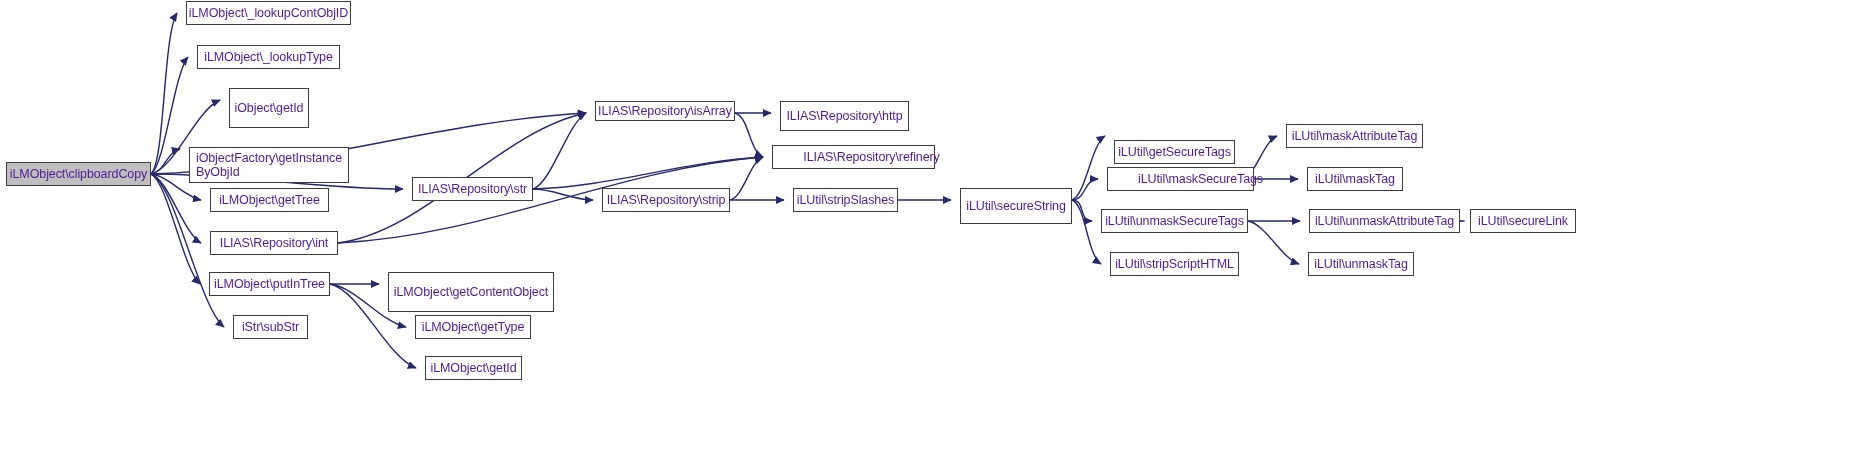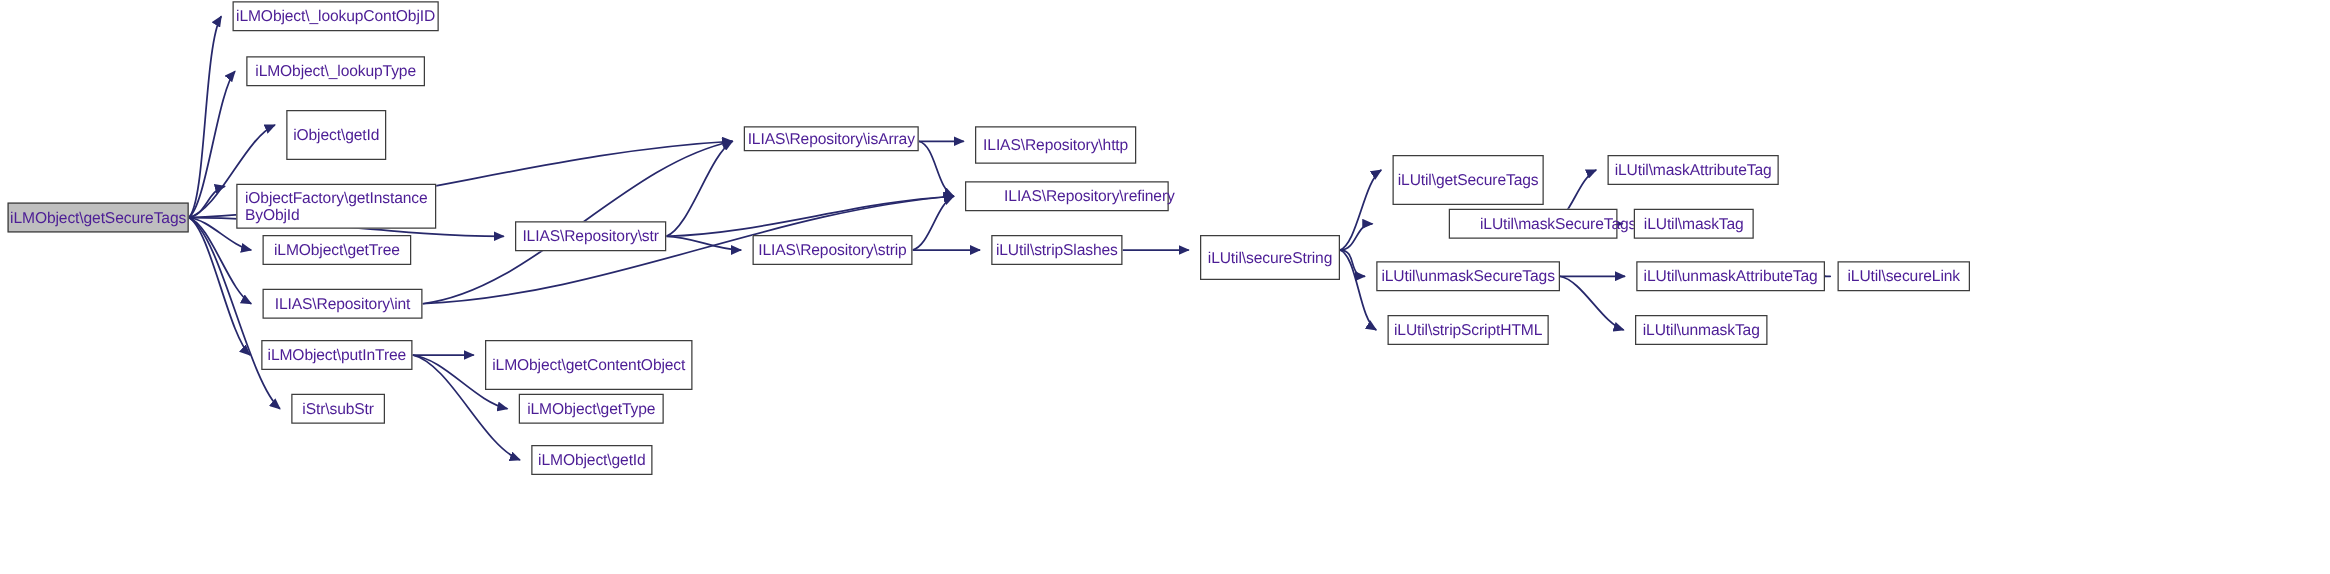--- a/index.html
+++ b/index.html
@@ -80,42 +80,42 @@
         <path d="M1072,200 C1086,200 1078,221 1092,221" fill="none" stroke="#27286b" stroke-width="1.4" marker-end="url(#arrow)"></path>
         <path d="M1072,200 C1086,205.12 1087,255.04 1101,264" fill="none" stroke="#27286b" stroke-width="1.4" marker-end="url(#arrow)"></path>
         <path d="M1242,179 C1256,175.56 1263,142.02 1277,136" fill="none" stroke="#27286b" stroke-width="1.4" marker-end="url(#arrow)"></path>
         <path d="M1242,179 C1261.6,179 1278.4,179 1298,179" fill="none" stroke="#27286b" stroke-width="1.4" marker-end="url(#arrow)"></path>
         <path d="M1248,221 C1266.2,221 1281.8,221 1300,221" fill="none" stroke="#27286b" stroke-width="1.4" marker-end="url(#arrow)"></path>
         <path d="M1248,221 C1265.85,224.44 1281.15,257.98 1299,264" fill="none" stroke="#27286b" stroke-width="1.4" marker-end="url(#arrow)"></path>
         <path d="M1460,221 C1474,221 1447,221 1461,221" fill="none" stroke="#27286b" stroke-width="1.4" marker-end="url(#arrow)"></path>
       </g>
   </svg>
   <div id="nodes">
-      <div class="node root" style="left: 6px; top: 162px; width: 145px; height: 24px; background: rgb(191, 191, 191); border-color: rgb(61, 61, 61);">iLMObject\getSecureTags</div>
+      <div class="node root" style="left: 6px; top: 162px; width: 145px; height: 24px; background: rgb(191, 191, 191); border-color: rgb(61, 61, 61);">iLMObject\clipboardCopy</div>
       <div class="node" style="left: 186px; top: 1px; width: 165px; height: 24px; background: rgb(255, 255, 255); border-color: rgb(61, 61, 61);">iLMObject\_lookupContObjID</div>
       <div class="node" style="left: 197px; top: 45px; width: 143px; height: 24px; background: rgb(255, 255, 255); border-color: rgb(61, 61, 61);">iLMObject\_lookupType</div>
       <div class="node" style="left: 229px; top: 88px; width: 80px; height: 40px; background: rgb(255, 255, 255); border-color: rgb(61, 61, 61);">iObject\getId</div>
       <div class="node" style="left: 189px; top: 131px; width: 160px; height: 36px; background: rgb(255, 255, 255); border-color: rgb(61, 61, 61); margin-top: 16px;">iObjectFactory\getInstance
 ByObjId</div>
       <div class="node" style="left: 210px; top: 188px; width: 119px; height: 24px; background: rgb(255, 255, 255); border-color: rgb(61, 61, 61);">iLMObject\getTree</div>
       <div class="node" style="left: 210px; top: 231px; width: 128px; height: 24px; background: rgb(255, 255, 255); border-color: rgb(61, 61, 61);">ILIAS\Repository\int</div>
       <div class="node" style="left: 209px; top: 272px; width: 121px; height: 24px; background: rgb(255, 255, 255); border-color: rgb(61, 61, 61);">iLMObject\putInTree</div>
       <div class="node" style="left: 233px; top: 315px; width: 75px; height: 24px; background: rgb(255, 255, 255); border-color: rgb(61, 61, 61);">iStr\subStr</div>
       <div class="node" style="left: 412px; top: 177px; width: 121px; height: 24px; background: rgb(255, 255, 255); border-color: rgb(61, 61, 61);">ILIAS\Repository\str</div>
       <div class="node" style="left: 388px; top: 272px; width: 166px; height: 40px; background: rgb(255, 255, 255); border-color: rgb(61, 61, 61);">iLMObject\getContentObject</div>
       <div class="node" style="left: 415px; top: 315px; width: 116px; height: 24px; background: rgb(255, 255, 255); border-color: rgb(61, 61, 61);">iLMObject\getType</div>
       <div class="node" style="left: 425px; top: 356px; width: 97px; height: 24px; background: rgb(255, 255, 255); border-color: rgb(61, 61, 61);">iLMObject\getId</div>
       <div class="node" style="left: 595px; top: 101px; width: 140px; height: 20px; background: rgb(255, 255, 255); border-color: rgb(61, 61, 61);">ILIAS\Repository\isArray</div>
       <div class="node" style="left: 602px; top: 188px; width: 128px; height: 24px; background: rgb(255, 255, 255); border-color: rgb(61, 61, 61);">ILIAS\Repository\strip</div>
       <div class="node" style="left: 780px; top: 101px; width: 129px; height: 30px; background: rgb(255, 255, 255); border-color: rgb(61, 61, 61);">ILIAS\Repository\http</div>
       <div class="node" style="left: 772px; top: 145px; width: 163px; height: 24px; background: rgb(255, 255, 255); border-color: rgb(61, 61, 61); padding-left: 36px;">ILIAS\Repository\refinery</div>
       <div class="node" style="left: 793px; top: 188px; width: 105px; height: 24px; background: rgb(255, 255, 255); border-color: rgb(61, 61, 61);">iLUtil\stripSlashes</div>
       <div class="node" style="left: 960px; top: 188px; width: 112px; height: 36px; background: rgb(255, 255, 255); border-color: rgb(61, 61, 61);">iLUtil\secureString</div>
-      <div class="node" style="left: 1114px; top: 124px; width: 121px; height: 40px; background: rgb(255, 255, 255); border-color: rgb(61, 61, 61);">iLUtil\getSecureTags</div>
-      <div class="node" style="left: 1159px; top: 167px; width: 135px; height: 24px; background: rgb(255, 255, 255); border-color: rgb(61, 61, 61); padding-left: 40px;">iLUtil\maskSecureTags</div>
+      <div class="node" style="left: 1114px; top: 140px; width: 121px; height: 24px; background: rgb(255, 255, 255); border-color: rgb(61, 61, 61);">iLUtil\getSecureTags</div>
+      <div class="node" style="left: 1107px; top: 167px; width: 147px; height: 24px; background: rgb(255, 255, 255); border-color: rgb(61, 61, 61); padding-left: 40px;">iLUtil\maskSecureTags</div>
       <div class="node" style="left: 1101px; top: 209px; width: 147px; height: 24px; background: rgb(255, 255, 255); border-color: rgb(61, 61, 61);">iLUtil\unmaskSecureTags</div>
       <div class="node" style="left: 1110px; top: 252px; width: 129px; height: 24px; background: rgb(255, 255, 255); border-color: rgb(61, 61, 61);">iLUtil\stripScriptHTML</div>
       <div class="node" style="left: 1286px; top: 124px; width: 137px; height: 24px; background: rgb(255, 255, 255); border-color: rgb(61, 61, 61);">iLUtil\maskAttributeTag</div>
       <div class="node" style="left: 1307px; top: 167px; width: 96px; height: 24px; background: rgb(255, 255, 255); border-color: rgb(61, 61, 61);">iLUtil\maskTag</div>
       <div class="node" style="left: 1309px; top: 209px; width: 151px; height: 24px; background: rgb(255, 255, 255); border-color: rgb(61, 61, 61);">iLUtil\unmaskAttributeTag</div>
       <div class="node" style="left: 1308px; top: 252px; width: 106px; height: 24px; background: rgb(255, 255, 255); border-color: rgb(61, 61, 61);">iLUtil\unmaskTag</div>
       <div class="node" style="left: 1470px; top: 209px; width: 106px; height: 24px; background: rgb(255, 255, 255); border-color: rgb(61, 61, 61);">iLUtil\secureLink</div>
     </div>
 </div>
 

